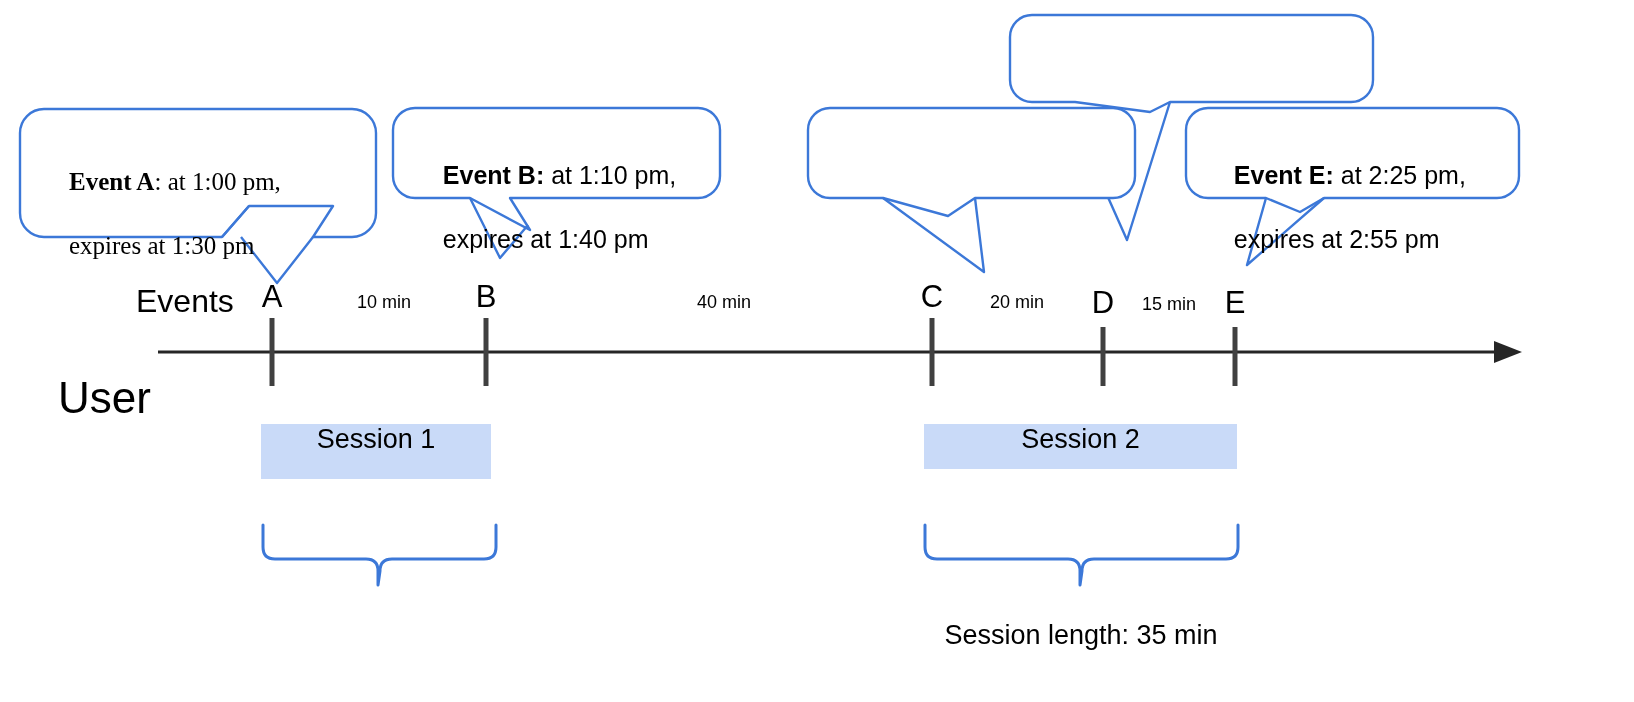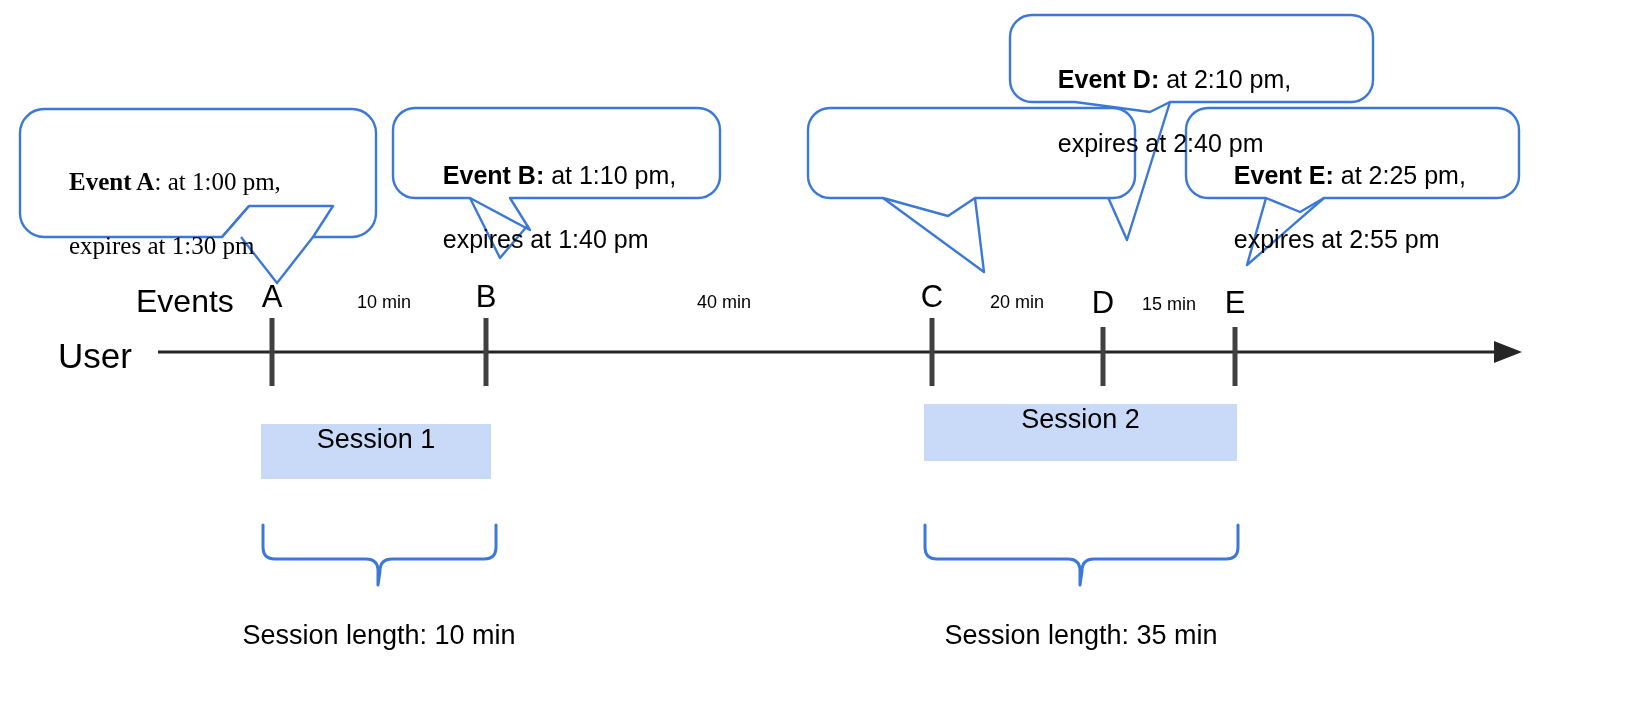--- a/index.html
+++ b/index.html
@@ -41,22 +41,23 @@
   }
   .callout-text b {
     font-weight: bold;
   }
   
   .events-label {
     font-size: 32px;
     z-index: 3;
   }
   .user-label {
-    font-size: 35px;
-    z-index: 3;
+    font-size: 44px;
+    z-index: 3;
+    margin-top: 36px;
   }
   .tick-letter {
     font-size: 31px;
     z-index: 3;
     text-align: center;
   }
   .gap-label {
     font-size: 18px;
     z-index: 3;
     text-align: center;
@@ -215,24 +216,20 @@
     <b>Event A</b><span>: </span><span>at 1:00 pm,</span><br>
     <span>expires at 1:30 pm</span>
   </div>
 
   <div class="txt callout-text" style="left:415px; top:127px; width:310px;">
     <b>Event B:</b><span> </span><span>at 1:10 pm,</span><br>
     <span>expires at 1:40 pm</span>
   </div>
 
 
-  <div class="txt callout-text" style="left:1030px; top:31px; width:330px;">
-    <b>Event D:</b><span> </span><span>at 2:10 pm,</span><br>
-    <span>expires at 2:40 pm</span>
-  </div>
 
   <div class="txt callout-text" style="left:1206px; top:127px; width:310px;">
     <b>Event E:</b><span> </span><span>at 2:25 pm,</span><br>
     <span>expires at 2:55 pm</span>
   </div>
 
   <div class="txt events-label" style="left:136px; top:281px;">Events</div>
 
   <div class="txt user-label" style="left:58px; top:334px;">User</div>
 
@@ -243,20 +240,19 @@
   <div class="txt tick-letter" style="left:1215px; top:283px; width:40px;">E</div>
 
   <div class="txt gap-label" style="left:324px; top:291px; width:120px;">10 min</div>
   <div class="txt gap-label" style="left:664px; top:291px; width:120px;">40 min</div>
   <div class="txt gap-label" style="left:957px; top:291px; width:120px;">20 min</div>
   <div class="txt gap-label" style="left:1114px; top:293px; width:110px;">15 min</div>
 
   <div class="session-bar" style="left:261px; top:424px; width:230px; height:55px;">
     <span>Session 1</span>
   </div>
-  <div class="session-bar" style="left:924px; top:404px; width:313px; height:57px;">
+  <div class="session-bar" style="left:924px; top:424px; width:313px; height:45px;">
     <span>Session 2</span>
   </div>
 
-  <div class="txt session-length" style="left:184px; top:618px; width:390px;">Session length: 10 min</div>
   <div class="txt session-length" style="left:886px; top:618px; width:390px;">Session length: 35 min</div>
 
 </div>
 
 </body></html>

